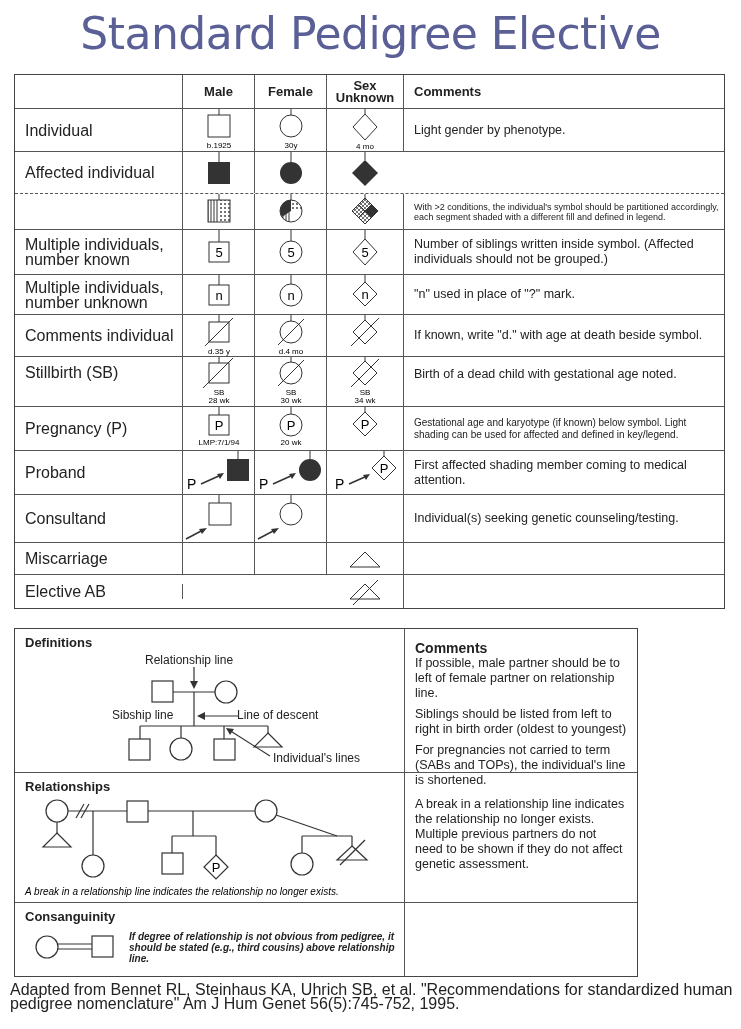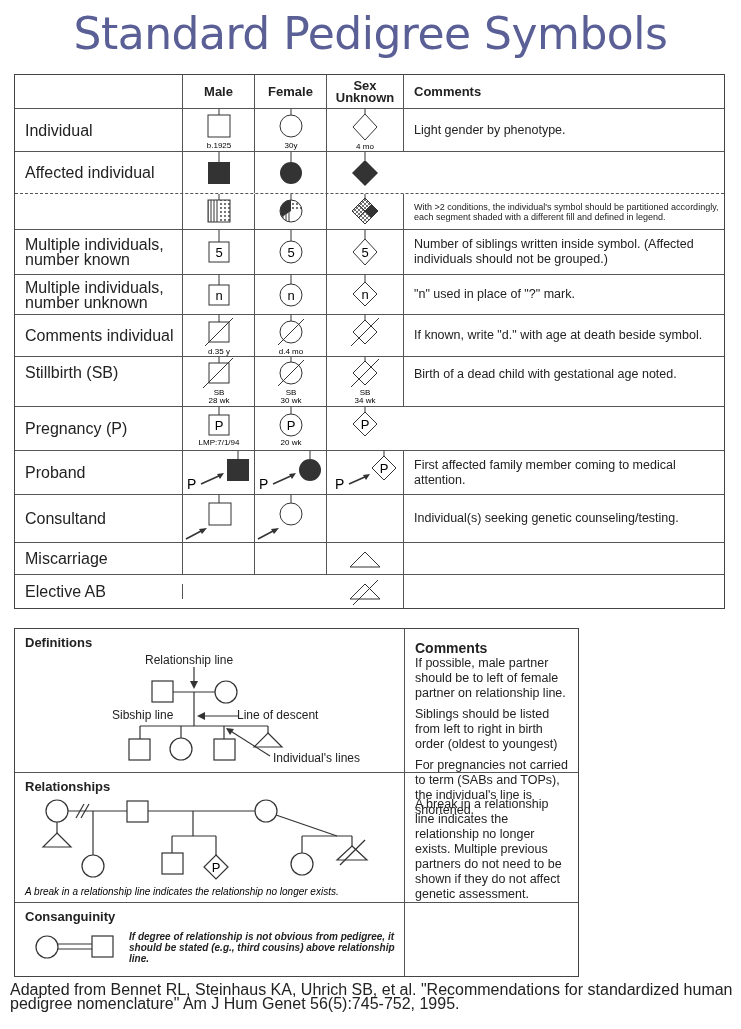--- a/index.html
+++ b/index.html
@@ -13,33 +13,33 @@
   .cell:last-child { border-right: none; }
   .c-label { width: 168px; padding-left: 10px; font-size: 16px; line-height: 15px; }
   .c-sym { width: 72px; justify-content: center; }
   .c-f { width: 72px; justify-content: center; }
   .c-u { width: 77px; justify-content: center; }
   .c-com { flex: 1; padding-left: 10px; padding-right: 4px; font-size: 12.5px; line-height: 15px; }
   .c-com.small { font-size: 9px; line-height: 10px; }
   .hdr { font-weight: bold; font-size: 13px; justify-content: center; text-align: center; line-height: 12px; }
   .hdr.com { justify-content: flex-start; padding-left: 10px; }
   svg { display: block; }
-  .defs { position: absolute; left: 14px; top: 628px; width: 565px; border: 1.5px solid #444; }
+  .defs { position: absolute; left: 14px; top: 628px; width: 624px; border: 1.5px solid #444; }
   .drow { display: flex; border-bottom: 1.5px solid #555; }
   .drow:last-child { border-bottom: none; }
   .dleft { width: 390px; border-right: 1.5px solid #555; position: relative; }
   .dright { flex: 1; padding: 10px 10px; font-size: 12.5px; line-height: 15px; }
   .dhead { font-weight: bold; font-size: 13px; position: absolute; left: 10px; top: 6px; }
   .citation { position: absolute; left: 10px; top: 983px; width: 725px; font-size: 16px; line-height: 14px; }
   .p-gap { margin-bottom: 6px; }
 </style>
 </head>
 <body>
 
-<div class="title">Standard Pedigree Symbols</div>
+<div class="title">Standard Pedigree Elective</div>
 
 <div class="grid">
 
   <div class="row" style="height:34px">
     <div class="cell c-label"></div>
     <div class="cell c-sym hdr">Male</div>
     <div class="cell c-f hdr">Female</div>
     <div class="cell c-u hdr" style="flex-direction:column;">
       <span>Sex</span>
       <span>Unknown</span>
@@ -274,20 +274,21 @@
           <text x="36" y="38" font-size="8" text-anchor="middle" font-family="Liberation Sans, sans-serif">20 wk</text>
         </svg>
       </div>
     <div class="cell c-u">
         <svg width="77" height="44">
           <line x1="38" y1="0" x2="38" y2="5" stroke="#333"></line>
           <polygon points="38,5 50,17 38,29 26,17" fill="#fff" stroke="#333"></polygon>
           <text x="38" y="22" font-size="13" text-anchor="middle" font-family="Liberation Sans, sans-serif">P</text>
         </svg>
       </div>
+    <div class="cell c-com small" style="font-size:10px;line-height:12px;">Gestational age and karyotype (if known) below symbol. Light shading can be used for affected and defined in key/legend.</div>
   </div>
 
   <div class="row" style="height:44px">
     <div class="cell c-label">Proband</div>
     <div class="cell c-sym">
         <svg width="72" height="44">
           <line x1="55" y1="0" x2="55" y2="8" stroke="#333"></line>
           <rect x="44" y="8" width="22" height="22" fill="#333"></rect>
           <text x="4" y="38" font-size="14" font-family="Liberation Sans, sans-serif">P</text>
           <line x1="18" y1="33" x2="38" y2="24" stroke="#333" stroke-width="1.5"></line>
@@ -306,21 +307,21 @@
     <div class="cell c-u">
         <svg width="77" height="44">
           <line x1="57" y1="0" x2="57" y2="5" stroke="#333"></line>
           <polygon points="57,5 69,17 57,29 45,17" fill="#fff" stroke="#333"></polygon>
           <text x="57" y="22" font-size="13" text-anchor="middle" font-family="Liberation Sans, sans-serif">P</text>
           <text x="8" y="38" font-size="14" font-family="Liberation Sans, sans-serif">P</text>
           <line x1="22" y1="33" x2="40" y2="25" stroke="#333" stroke-width="1.5"></line>
           <polygon points="43,23 36,24 39,29" fill="#333"></polygon>
         </svg>
       </div>
-    <div class="cell c-com">First affected family member coming to medical attention.</div>
+    <div class="cell c-com">First affected shading member coming to medical attention.</div>
   </div>
 
   <div class="row" style="height:48px">
     <div class="cell c-label">Consultand</div>
     <div class="cell c-sym">
         <svg width="72" height="48">
           <line x1="36" y1="0" x2="36" y2="8" stroke="#333"></line>
           <rect x="26" y="8" width="22" height="22" fill="#fff" stroke="#333"></rect>
           <line x1="3" y1="44" x2="20" y2="35" stroke="#333" stroke-width="1.5"></line>
           <polygon points="24,33 16,34 19,39" fill="#333"></polygon>

